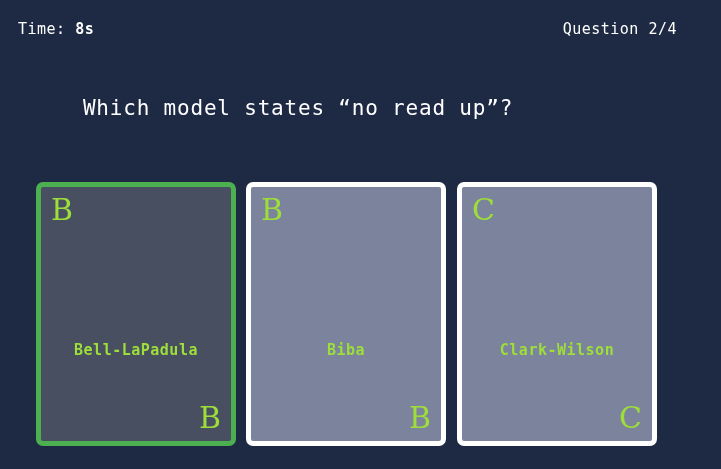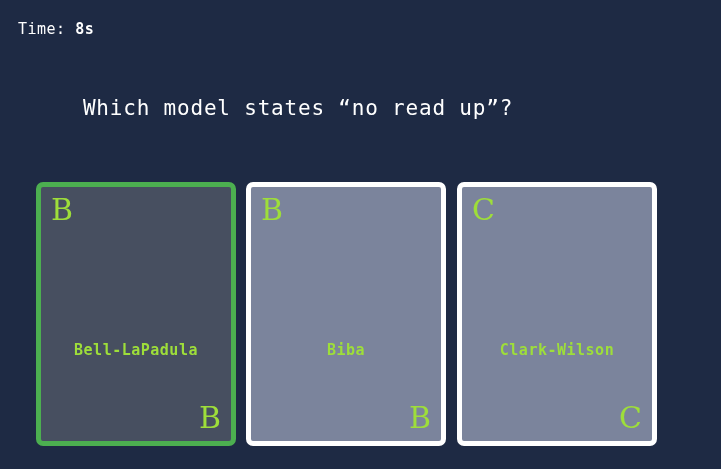--- a/index.html
+++ b/index.html
@@ -121,20 +121,21 @@
   }
 </style>
 </head>
 <body>
 
 <div id="hud">
   <div id="timer">
     <span>Time:</span>
     <span class="tval">8s</span>
   </div>
+  <div id="qcounter">Question 2/4</div>
 </div>
 
 <div id="prompt">Which model states “no read up”?</div>
 
 <div id="card-row">
 
   <div class="card pos0 selected">
     <span class="corner tl">B</span>
     <span class="card-label">Bell-LaPadula</span>
     <span class="corner br">B</span>

